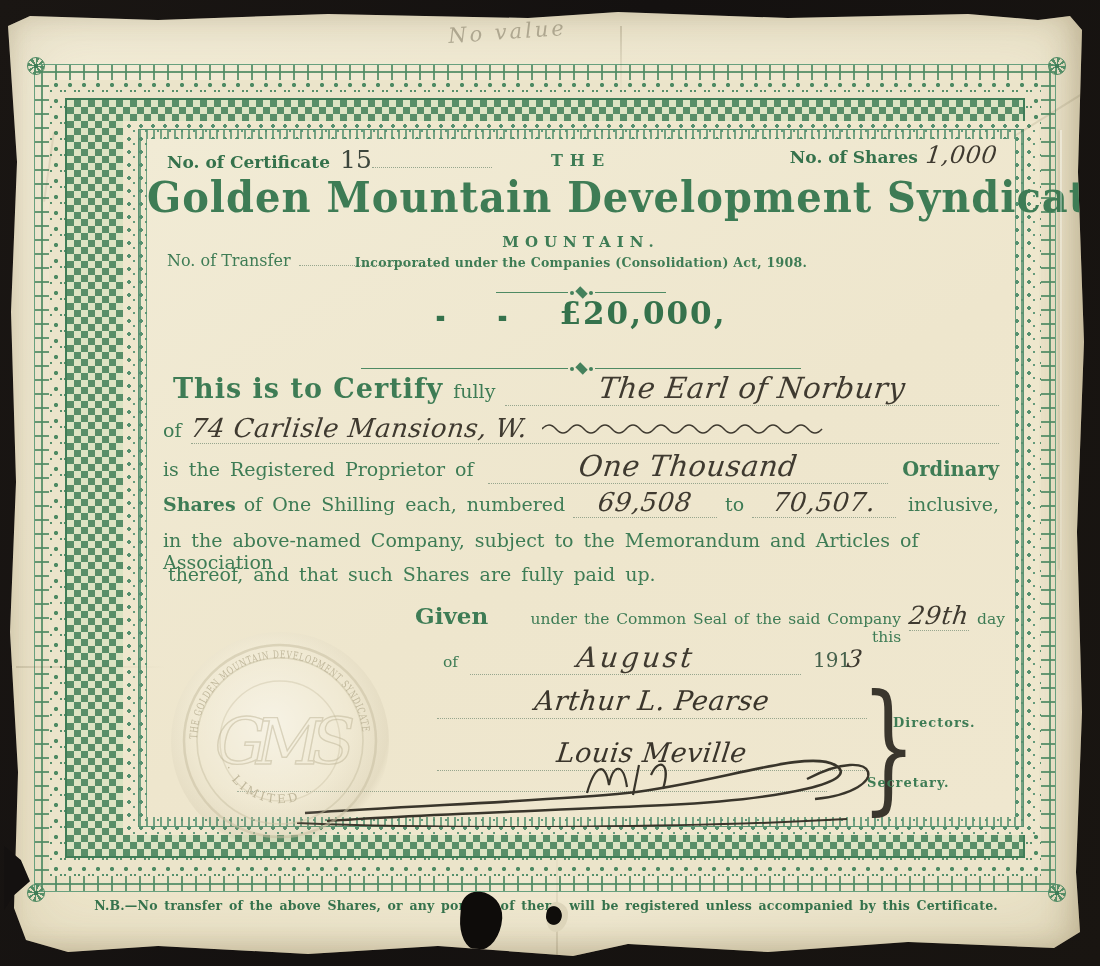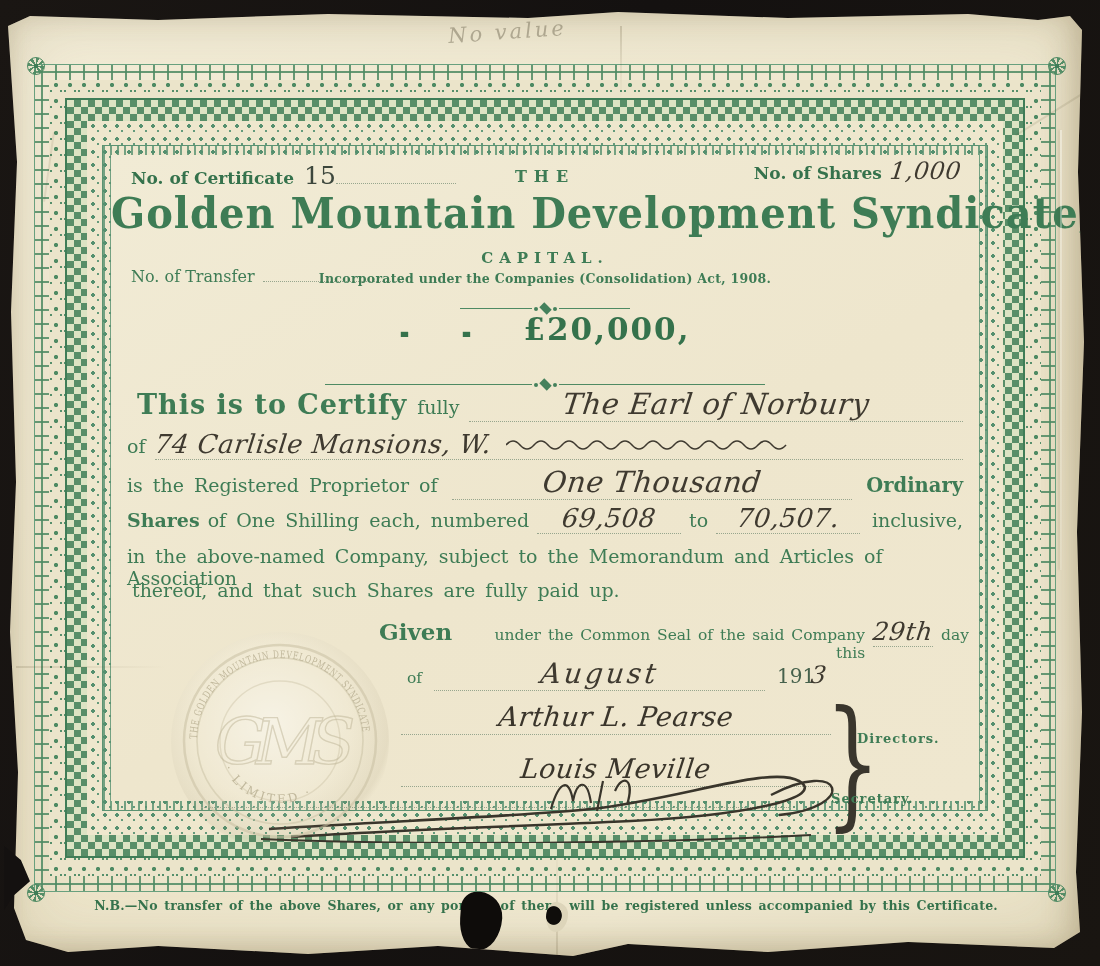--- a/index.html
+++ b/index.html
@@ -28,25 +28,25 @@
   .b2{width:100%;height:100%;padding:18px 16px;background-color:#ebe4ca;
       background-image:
         radial-gradient(circle 2.2px at 7px 5px,#4e8a63 92%,transparent),
         radial-gradient(circle 1.4px at 2px 11px,#558f6b 92%,transparent),
         radial-gradient(circle 1.4px at 12px 11px,#558f6b 92%,transparent);
       background-size:14px 16px;}
   .b3{width:100%;height:100%;padding:21px 20px;border:2px solid #3f7d57;
       background-color:#dce3c3;
       background-image:repeating-conic-gradient(rgba(73,133,94,.9) 0 25%,rgba(220,227,195,.95) 0 50%);
       background-size:14px 14px;}
-  .b4{width:100%;height:100%;padding:24px 15px;background-color:#eee7cd;
+  .b4{width:100%;height:100%;padding:8px 15px;background-color:#eee7cd;
       background-image:
         radial-gradient(circle 1.9px at 6px 5px,#55906f 90%,transparent),
         radial-gradient(circle 1.2px at 11px 10px,#649a7b 90%,transparent);
-      background-size:12px 13px;}
+      background-size:12px 13px;margin-left:36px;}
   .b5{width:100%;height:100%;padding:9px 8px;border:1px solid #5b9372;
       background-image:repeating-linear-gradient(90deg,rgba(85,144,111,.8) 0 2px,transparent 2px 7px);}
   .content{width:100%;height:100%;background:linear-gradient(150deg,#f1ebd5,#eee6cd 55%,#efe7cf);position:relative;}
 
   .rosette{position:absolute;width:16px;height:16px;border-radius:50%;z-index:3;
     background:
       radial-gradient(circle at 50% 50%,#3f7d57 0 2.2px,transparent 2.6px),
       repeating-conic-gradient(rgba(78,138,99,.95) 0 22deg,transparent 22deg 45deg);
     border:1.5px solid #4e8a63;}
 
@@ -150,21 +150,21 @@
                     <span class="cert-num">15</span>
                     <span class="dot" style="width:120px;display:inline-block;"></span>
                   </div>
                   <div class="abs ctr the green" style="top:12px;">THE</div>
                   <div class="row" style="right:18px;top:2px;">
                     <span class="cert-label blk">No. of Shares</span>
                     <span class="shares-num hw">1,000</span>
                   </div>
 
                   <div class="abs ctr title green" style="top:34px;">Golden Mountain Development Syndicate,</div>
-                  <div class="abs ctr limited green" style="top:94px;">CAPITAL.</div>
+                  <div class="abs ctr limited green" style="top:94px;">MOUNTAIN.</div>
 
                   <div class="row" style="left:20px;top:112px;">
                     <span class="transfer green">No. of Transfer</span>
                     <span class="dot" style="width:140px;display:inline-block;margin-left:8px;"></span>
                   </div>
                   <div class="abs ctr incorp green" style="top:116px;">Incorporated under the Companies (Consolidation) Act, 1908.</div>
 
                   <div class="orn-div" style="left:0;right:0;top:150px;margin:0 auto;width:170px;">
                     <span class="ln"></span>
                       <span class="pip"></span>

